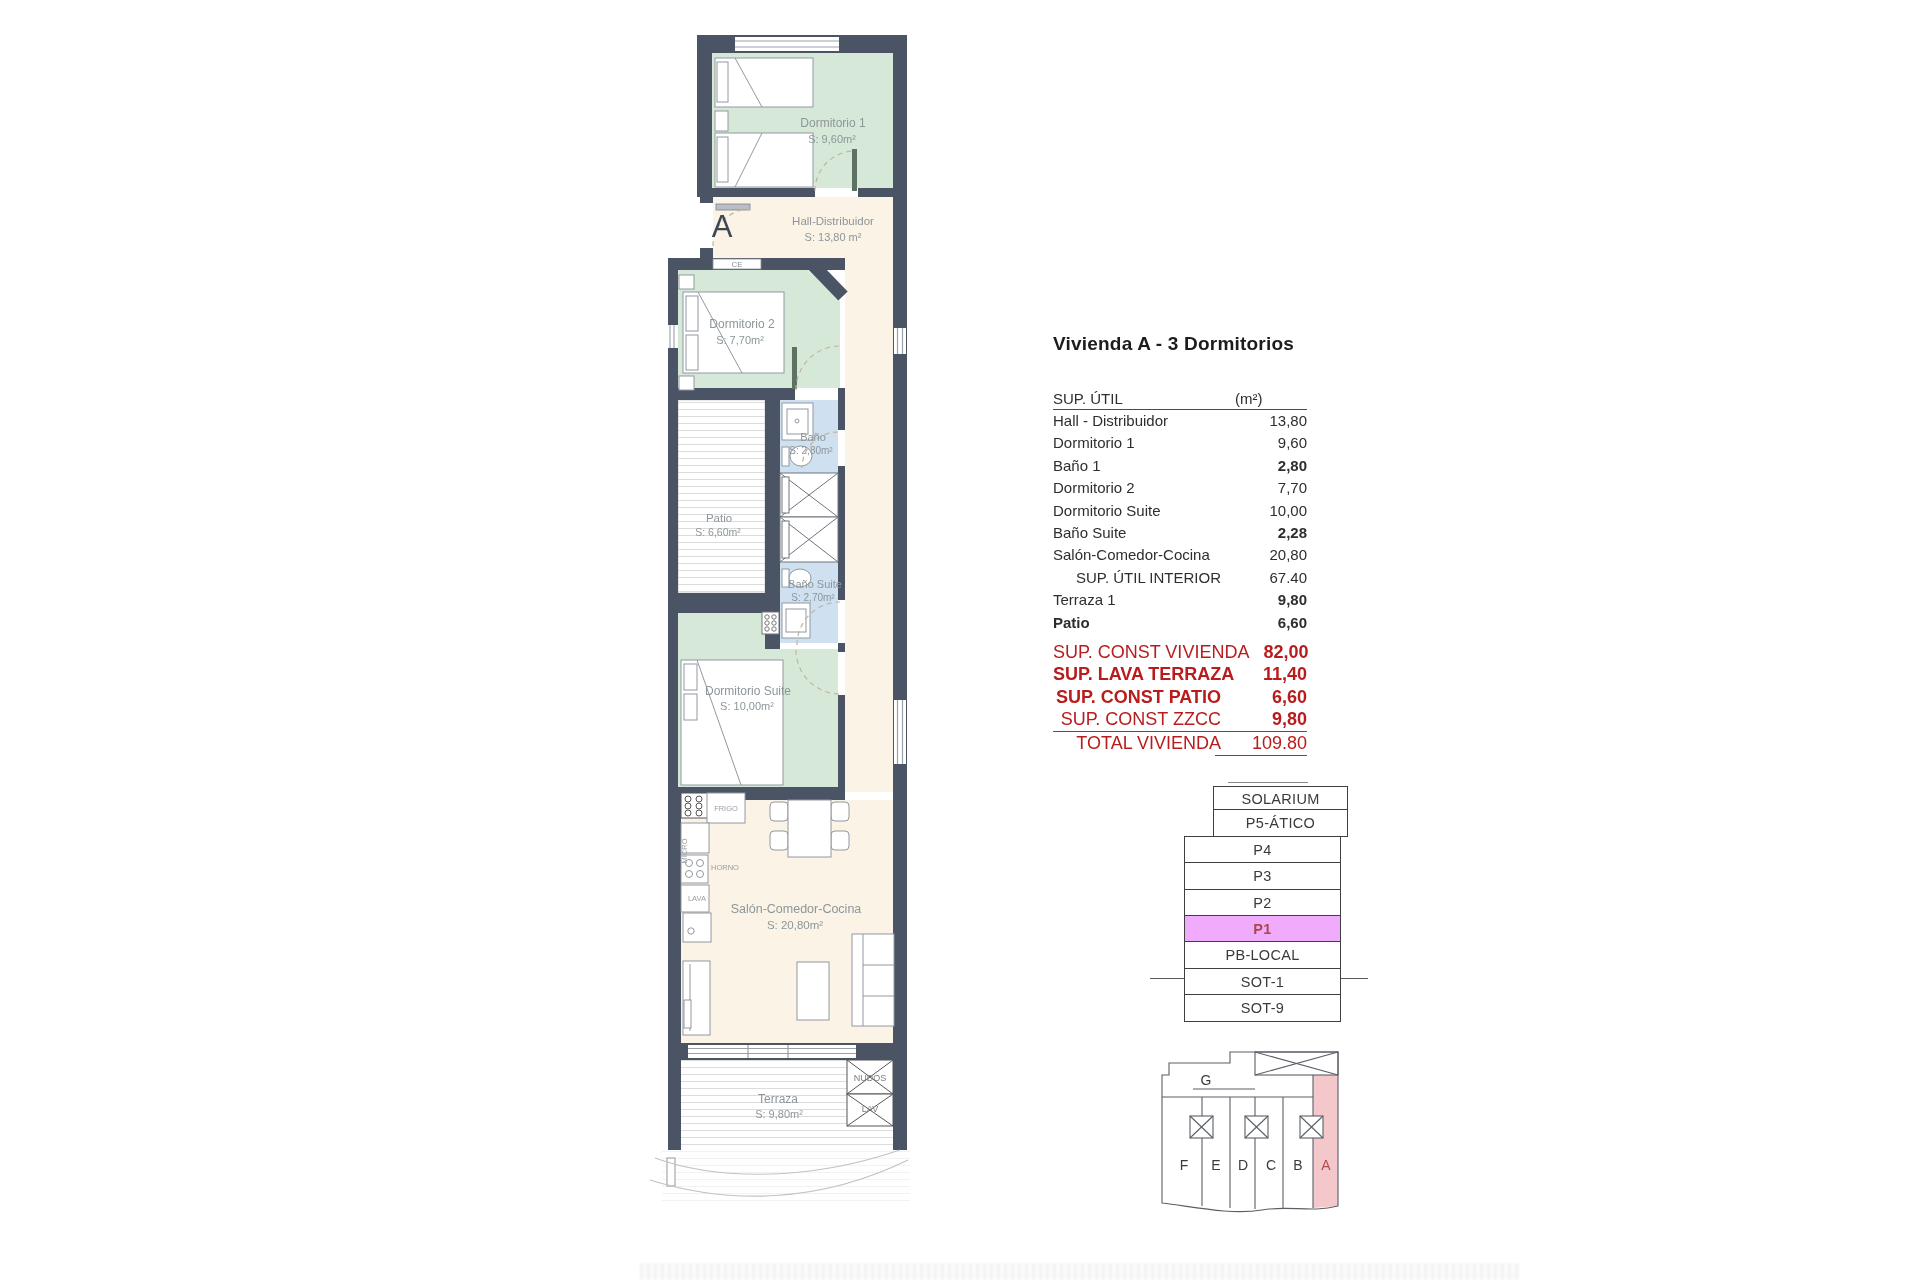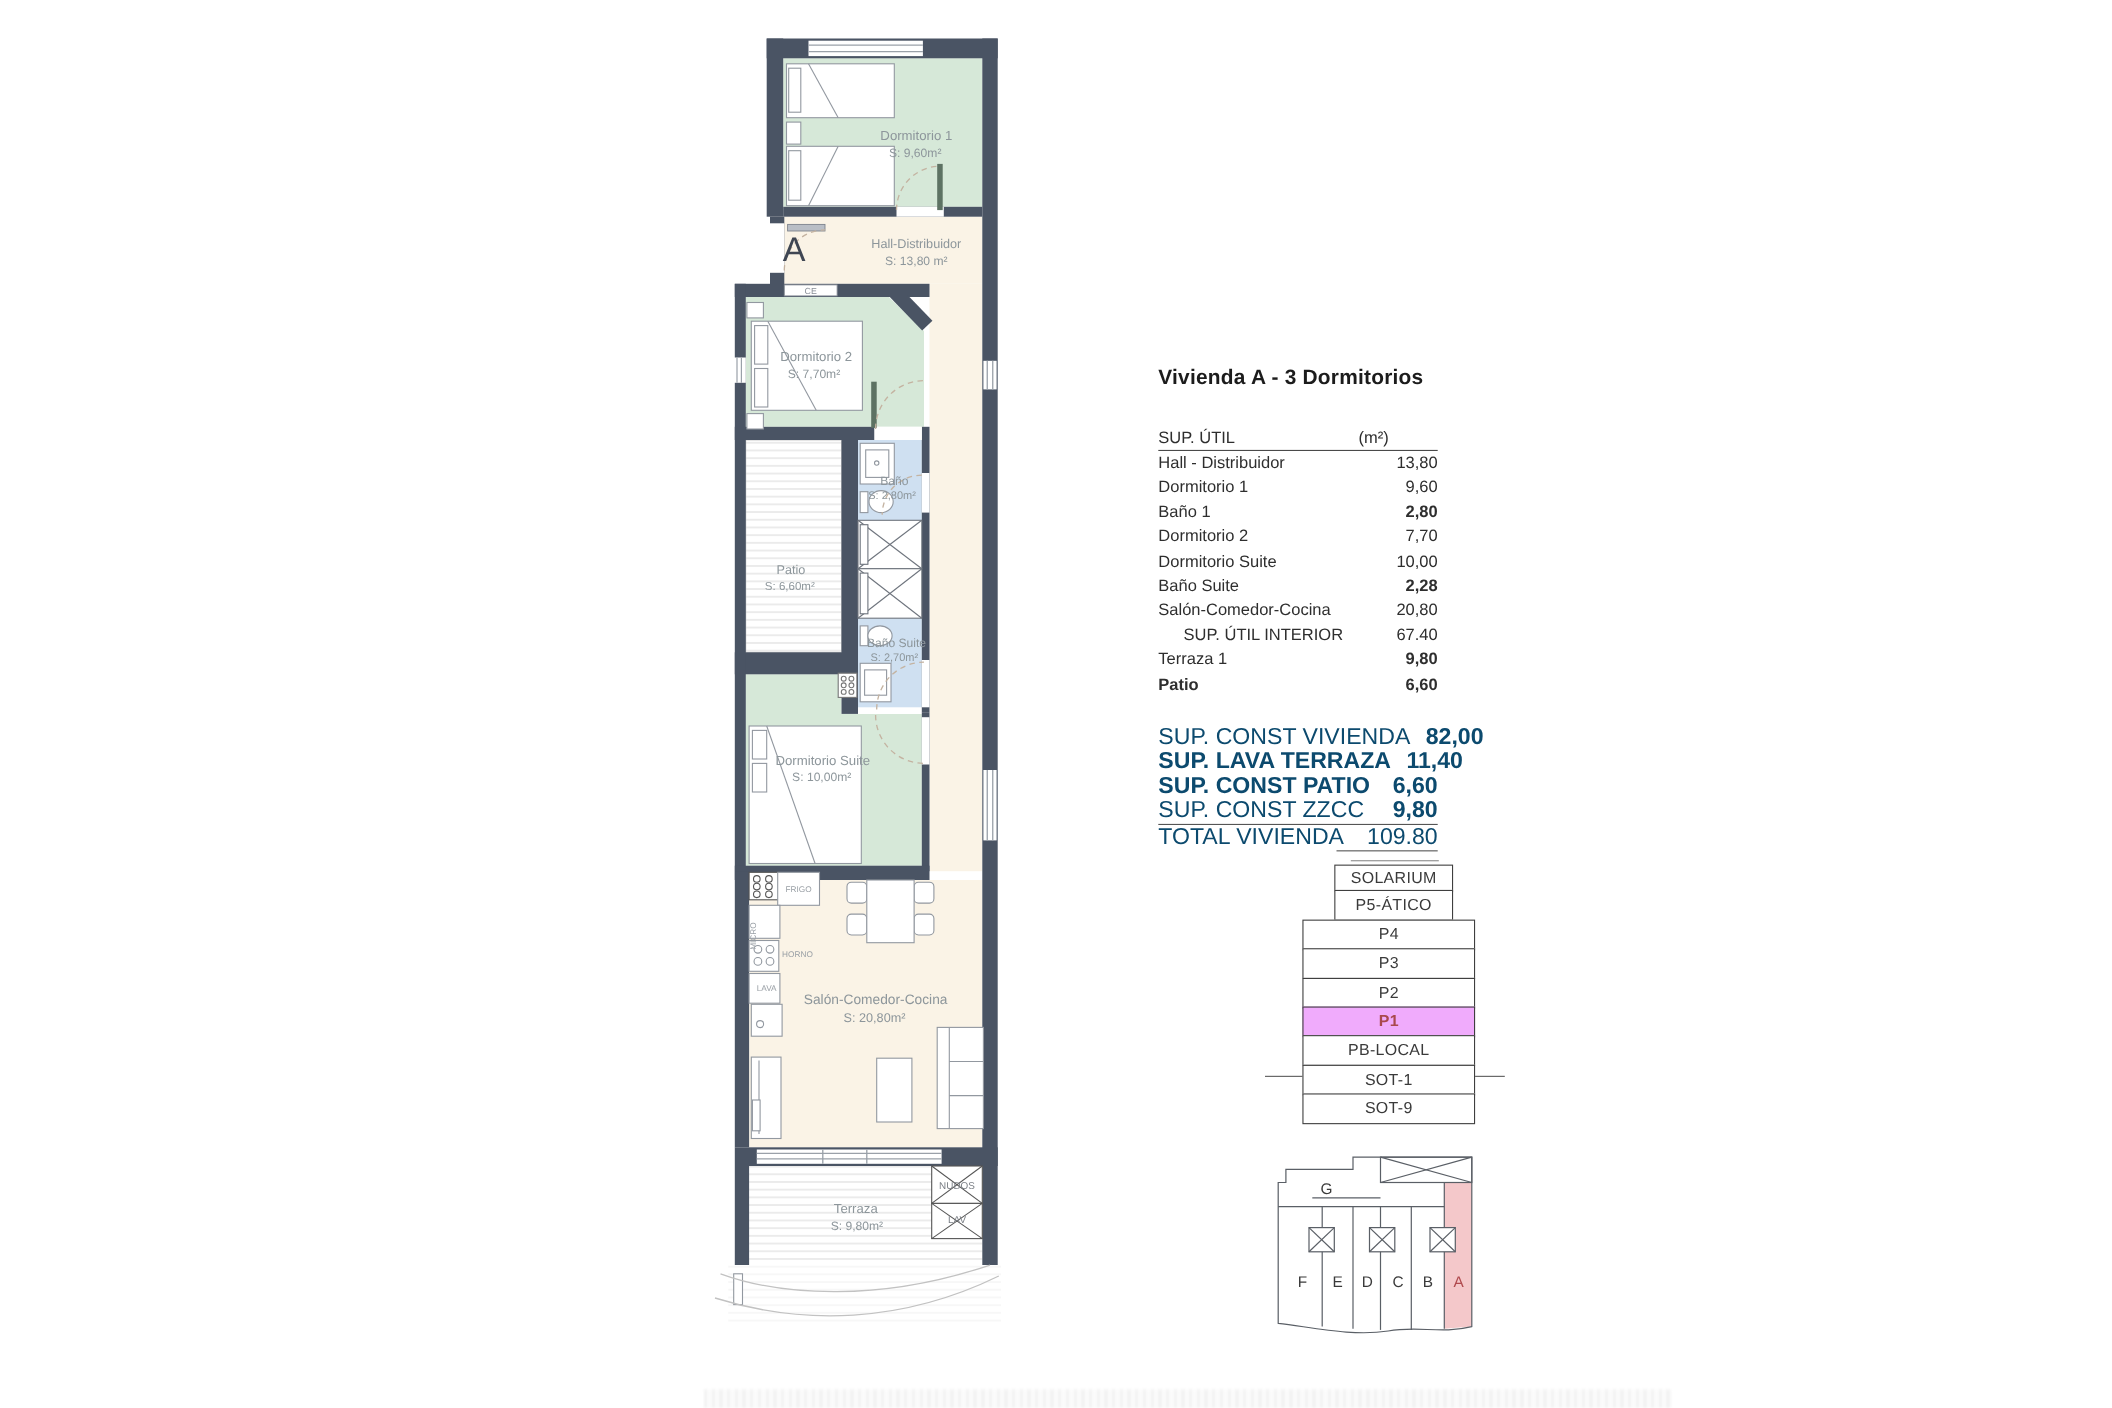--- a/index.html
+++ b/index.html
@@ -11,34 +11,34 @@
   .summary{position:absolute;left:1053px;top:333px;width:254px;color:#2e2e2e;font-size:15px;}
   .summary .title{font-weight:bold;font-size:19px;color:#1c1c1c;letter-spacing:.2px;}
   .util-header{display:flex;margin-top:33px;line-height:21px;border-bottom:1.6px solid #4a4a4a;}
   .util-header .lbl{flex:1;}
   .util-header .unit{width:72px;text-align:left;}
   .trow{display:flex;line-height:22.4px;height:22.4px;}
   .trow .lbl{flex:1;white-space:nowrap;}
   .trow .val{width:72px;text-align:right;}
   .trow.indent .lbl{text-align:right;padding-right:14px;}
   .b{font-weight:bold;}
-  .summary2{position:absolute;left:1053px;top:659px;width:254px;color:#0c4a6e;font-size:21px;}
+  .summary2{position:absolute;left:1053px;top:641px;width:254px;color:#b91c1c;font-size:18px;}
   .summary2 .trow .lbl{text-align:right;padding-right:14px;}
   .total-row{border-top:1.4px solid #555;}
   .total-underline{margin-left:auto;width:92px;border-top:1.4px solid #555;margin-top:1px;}
 
   
   .roof-line{position:absolute;left:1228px;top:782px;width:80px;border-top:1.3px solid #8a8a8a;}
   .ground-line{position:absolute;left:1150px;top:978px;width:218px;border-top:1.6px solid #5a5a5a;}
   .stack{position:absolute;left:1184px;top:786px;width:157px;}
   .lvl{box-sizing:border-box;height:28px;border:1.6px solid #3f3f3f;background:#fff;
        display:flex;align-items:center;justify-content:center;
        font-size:14.5px;color:#3a3a3a;margin-top:-1.6px;letter-spacing:.3px;}
   .lvl.first{height:25px;margin-top:0;}
-  .lvl.narrow{width:108px;margin-left:29px;}
+  .lvl.narrow{width:135px;margin-left:29px;}
   .lvl.hl{background:#f0abfc;color:#a9494d;font-weight:bold;}
 
   
   .bottom-strip{position:absolute;left:640px;top:1263px;width:880px;height:17px;
     background:repeating-linear-gradient(90deg,#f1f1f1 0 3px,#fbfbfb 3px 7px);
     filter:blur(1.2px);opacity:.85;}
 </style>
 </head>
 <body>
 

